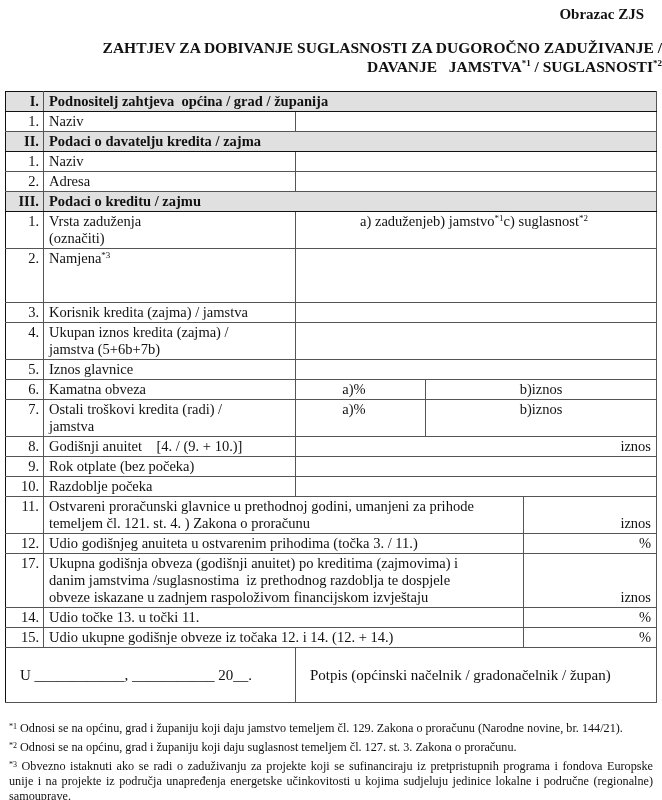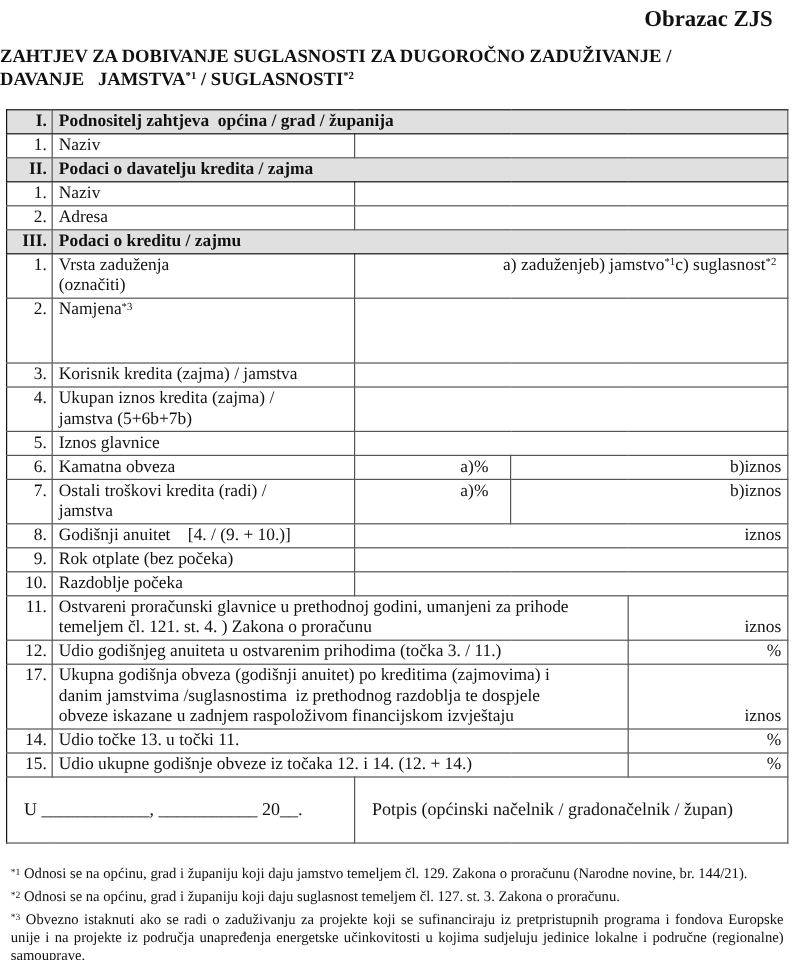--- a/index.html
+++ b/index.html
@@ -3,41 +3,41 @@
 <meta charset="utf-8">
 <style>
   html, body { margin: 0; padding: 0; background: #ffffff; }
   body {
     width: 662px; height: 800px; position: relative; overflow: hidden;
     font-family: "Liberation Serif", "DejaVu Serif", serif;
     color: #111;
   }
   .form-code {
     position: absolute; right: 18px; top: 6px;
-    font-weight: bold; font-size: 19px;
+    font-weight: bold; font-size: 15px;
   }
   .title {
     position: absolute; left: 0; right: 0; top: 38px;
-    text-align: left; font-weight: bold; font-size: 15.5px; line-height: 19px;
+    text-align: right; font-weight: bold; font-size: 15.5px; line-height: 19px;
   }
   .title sup, sup { font-size: 9px; vertical-align: top; position: relative; top: -3px; }
   table.form {
     position: absolute; left: 5px; top: 91px; width: 651px;
     border-collapse: collapse; table-layout: fixed;
     font-size: 14.5px; line-height: 17px;
   }
   table.form td {
     border: 1px solid #555; padding: 1px 5px; vertical-align: top;
     overflow: hidden; white-space: nowrap;
   }
   table.form td.num { text-align: right; padding-right: 4px; }
   table.form tr.section td { background: #e0e0e0; font-weight: bold; border-top: 1.5px solid #111; border-bottom: 1.5px solid #111; }
   table.form tr.section td.num { font-weight: bold; }
   .right { text-align: right; }
-  .flexrow { display: flex; justify-content: flex-end; }
+  .flexrow { display: flex; justify-content: center; }
   .opt { display: inline-block; }
   .sig td { vertical-align: middle !important; height: 52px; font-size: 15px; }
   .outer { border-left: 1.5px solid #111 !important; }
   .footnotes {
     position: absolute; left: 5px; top: 717px; width: 652px;
     font-size: 12.2px; line-height: 15px; text-align: justify;
   }
   .footnotes p { margin: 4px; }
   .footnotes sup { font-size: 8px; top: -2px; }
 </style>

